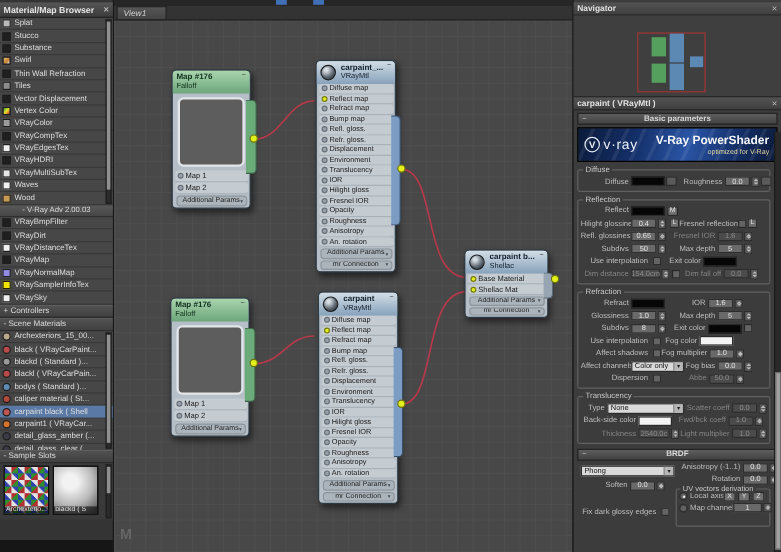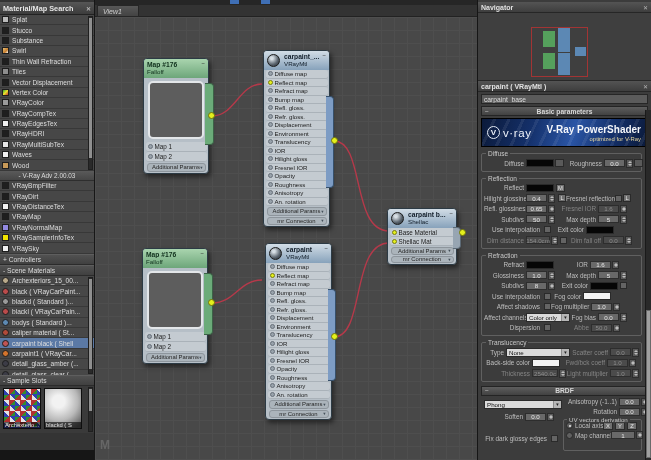--- a/index.html
+++ b/index.html
@@ -107,21 +107,21 @@
 #pscroll{position:absolute;right:0;top:110px;bottom:0;width:6px;background:#292929;border-left:1px solid #1a1a1a}
 #pscroll .sthumb{left:0;width:5px;background:#a0a0a0;border:1px solid #6a6a6a}
 </style>
 </head>
 <body>
 
 <div id="root">
 
   <div id="sidebar">
     <div class="sb-title">
-      <span>Material/Map Search</span>
+      <span>Material/Map Browser</span>
       <span class="sb-close">✕</span>
     </div>
 
     <div class="list" style="height:156px">
 
         <div class="lrow" style="padding-right:7px">
           <span class="licon" style="background: rgb(185, 185, 185);"></span>
           <span>Splat</span>
         </div>
 
@@ -676,21 +676,20 @@
       <div class="nb" style="left:65px;top:40px;width:12px;height:16px;background:#55a05c"></div>
       <div class="nb" style="left:80px;top:15px;width:12px;height:24px;background:#5c88b4"></div>
       <div class="nb" style="left:80px;top:40px;width:12px;height:22px;background:#5c88b4"></div>
       <div class="nb" style="left:97px;top:34px;width:11px;height:9px;background:#5c88b4"></div>
     </div>
 
     <div class="ptitle" style="margin-top:0">
       <span>carpaint ( VRayMtl )</span>
       <span class="sb-close">✕</span>
     </div>
-    <input class="namefield" value="carpaint_base" style="">
 
     <div class="rollout">
       <span class="rmin">−</span>
       <span>Basic parameters</span>
     </div>
 
     <div id="banner">
       <div class="vlogo">
         <span class="vcircle">V</span>
         <span class="vword">v·ray</span>

